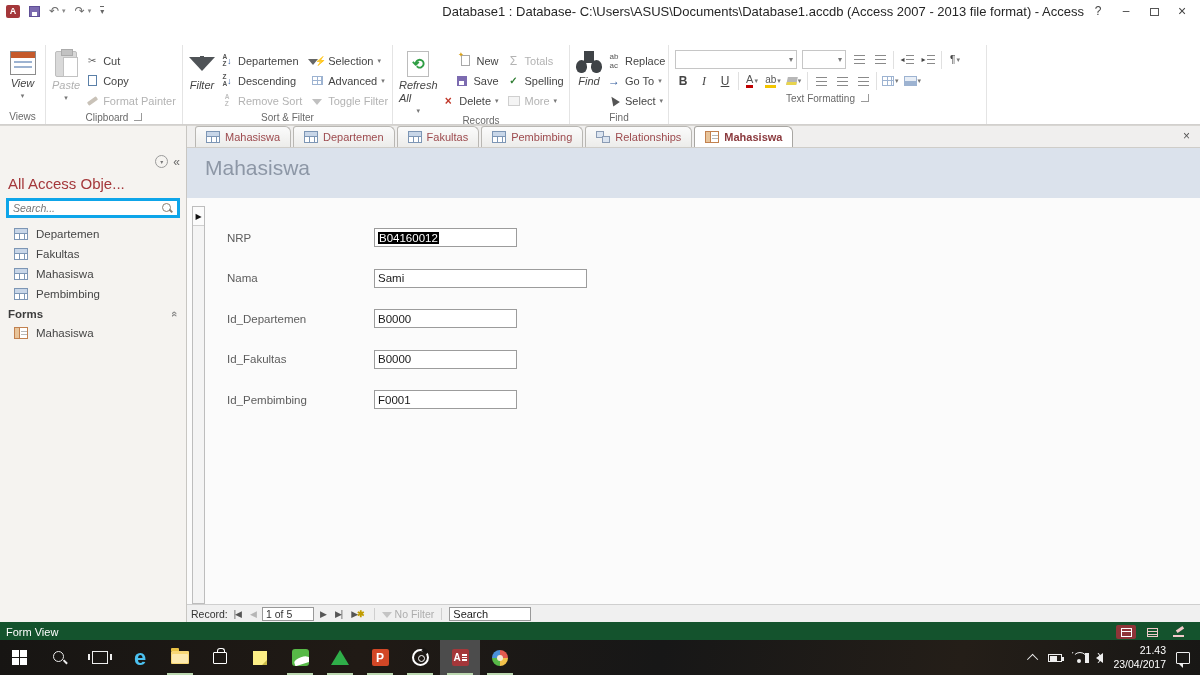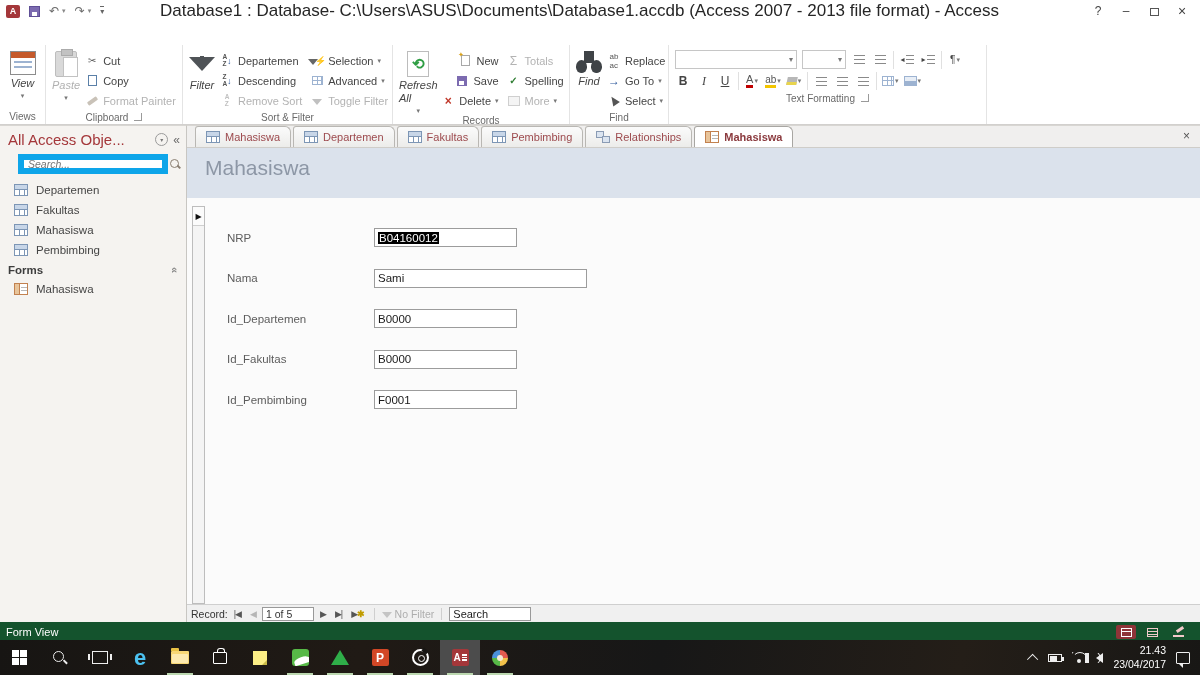--- a/index.html
+++ b/index.html
@@ -9,21 +9,21 @@
 
   
   .titlebar { position:absolute; top:0; left:0; right:0; height:22px; background:#fff; display:flex; align-items:center; }
   .qat { display:flex; align-items:center; gap:9px; padding-left:6px; width:160px; }
   .app-logo { width:14px; height:13px; background:#A4373A; border-radius:2px; color:#fff; font-size:9px; font-weight:bold; display:flex; align-items:center; justify-content:center; }
   .qat-save { width:11px; height:11px; background:#7c6bb0; border:1px solid #5f4f96; position:relative; }
   .qat-save::after { content:""; position:absolute; left:2px; top:5px; width:5px; height:4px; background:#fff; }
   .qat-arrow { font-size:12px; color:#6a6a6a; line-height:1; }
   .qat-dd { font-size:7px; color:#888; margin-left:-6px; }
   .qat-more { font-size:8px; color:#666; border-top:1px solid #666; line-height:1; padding-top:1px; }
-  .title-text { flex:1; text-align:left; font-size:17px; color:#262626; white-space:nowrap; overflow:hidden; }
+  .title-text { flex:1; text-align:right; font-size:13px; color:#262626; white-space:nowrap; overflow:hidden; }
   .win-controls { display:flex; align-items:center; gap:0; padding-right:4px; }
   .win-btn { width:28px; height:20px; display:flex; align-items:center; justify-content:center; color:#444; font-size:12px; }
   .restore-glyph { width:9px; height:8px; border:1px solid #555; position:relative; background:#fff; margin-top:2px; }
   .restore-glyph::before { content:""; position:absolute; left:2px; top:-3px; width:8px; height:7px; border:1px solid #555; border-left-width:1px; background:transparent; z-index:-1; }
 
   
   .tabrow { position:absolute; top:22px; left:0; right:0; height:23px; background:#fff; display:flex; align-items:flex-end; }
   .apptab { padding:4px 15px 5px; font-size:11px; color:#444; letter-spacing:.2px; }
   .apptab.file { background:#A4373A; color:#fff; padding:4px 17px 5px; }
   .apptab.active { background:#fff; color:#A4373A; border:1px solid #d4d4d4; border-bottom:none; }
@@ -99,24 +99,24 @@
   .hl { font-size:10px; color:#555; border-bottom:3px solid #f3c500; line-height:1; }
   .fill-i { width:10px; height:8px; background:#b7b7b7; transform:skewX(-12deg); border-bottom:3px solid #e8d44d; }
   .altrow-i { width:13px; height:10px; background:linear-gradient(#e8eef6 0 50%, #9db3d1 50% 100%); border:1px solid #9db3d1; }
 
   
   .main { position:absolute; top:125px; left:0; right:0; height:497px; display:flex; background:#e9e7e4; }
 
   
   .navpane { width:187px; background:#f5f3f0; border-right:1px solid #c8c6c2; border-top:1px solid #d8d6d2; display:flex; flex-direction:column; }
   .nav-title { display:flex; align-items:center; padding:5px 6px 4px 8px; }
-  .nav-title .t { color:#A4373A; font-size:15px; flex:1; white-space:nowrap; overflow:hidden; }
+  .nav-title .t { color:#A4373A; font-size:15px; flex:1; white-space:nowrap; overflow:hidden;margin-top:44px; }
   .nav-dd-circle { width:13px; height:13px; border:1px solid #9a9a9a; border-radius:50%; display:flex; align-items:center; justify-content:center; color:#777; font-size:6px; margin-right:5px; }
   .nav-shutter { color:#6a6a6a; font-size:12px; }
-  .nav-search { margin:2px 18px 6px; height:20px; border:6px solid #0ea5e9; background:#fff; display:flex; align-items:center; }
+  .nav-search { margin:2px 6px 6px; height:20px; border:3px solid #0ea5e9; background:#fff; display:flex; align-items:center; }
   .nav-search input { flex:1; border:none; outline:none; font-style:italic; font-size:10.5px; color:#666; padding:0 4px; font-family:"Liberation Sans", sans-serif; background:transparent; }
   .mag { width:12px; height:12px; position:relative; margin-right:4px; flex:none; }
   .mag::before { content:""; position:absolute; left:1px; top:1px; width:7px; height:7px; border:1.5px solid #8a7f72; border-radius:50%; }
   .mag::after { content:""; position:absolute; left:8px; top:8px; width:4px; height:1.5px; background:#8a7f72; transform:rotate(45deg); }
   .nav-group-h { display:flex; align-items:center; padding:4px 8px 3px; font-weight:bold; color:#3d3d3d; font-size:11.5px; }
   .nav-group-h .chev { margin-left:auto; color:#8a8a8a; display:inline-block; transform:rotate(90deg); font-size:11px; }
   .nav-item { display:flex; align-items:center; gap:8px; padding:4px 8px 4px 14px; color:#454545; font-size:11.5px; }
   .tbl-ico { width:14px; height:12px; border:1px solid #7d96b5; background:
       linear-gradient(#c8d6e8 0 0) 0 0/100% 4px no-repeat,
       linear-gradient(#7d96b5 0 0) 0 4px/100% 1px no-repeat,

